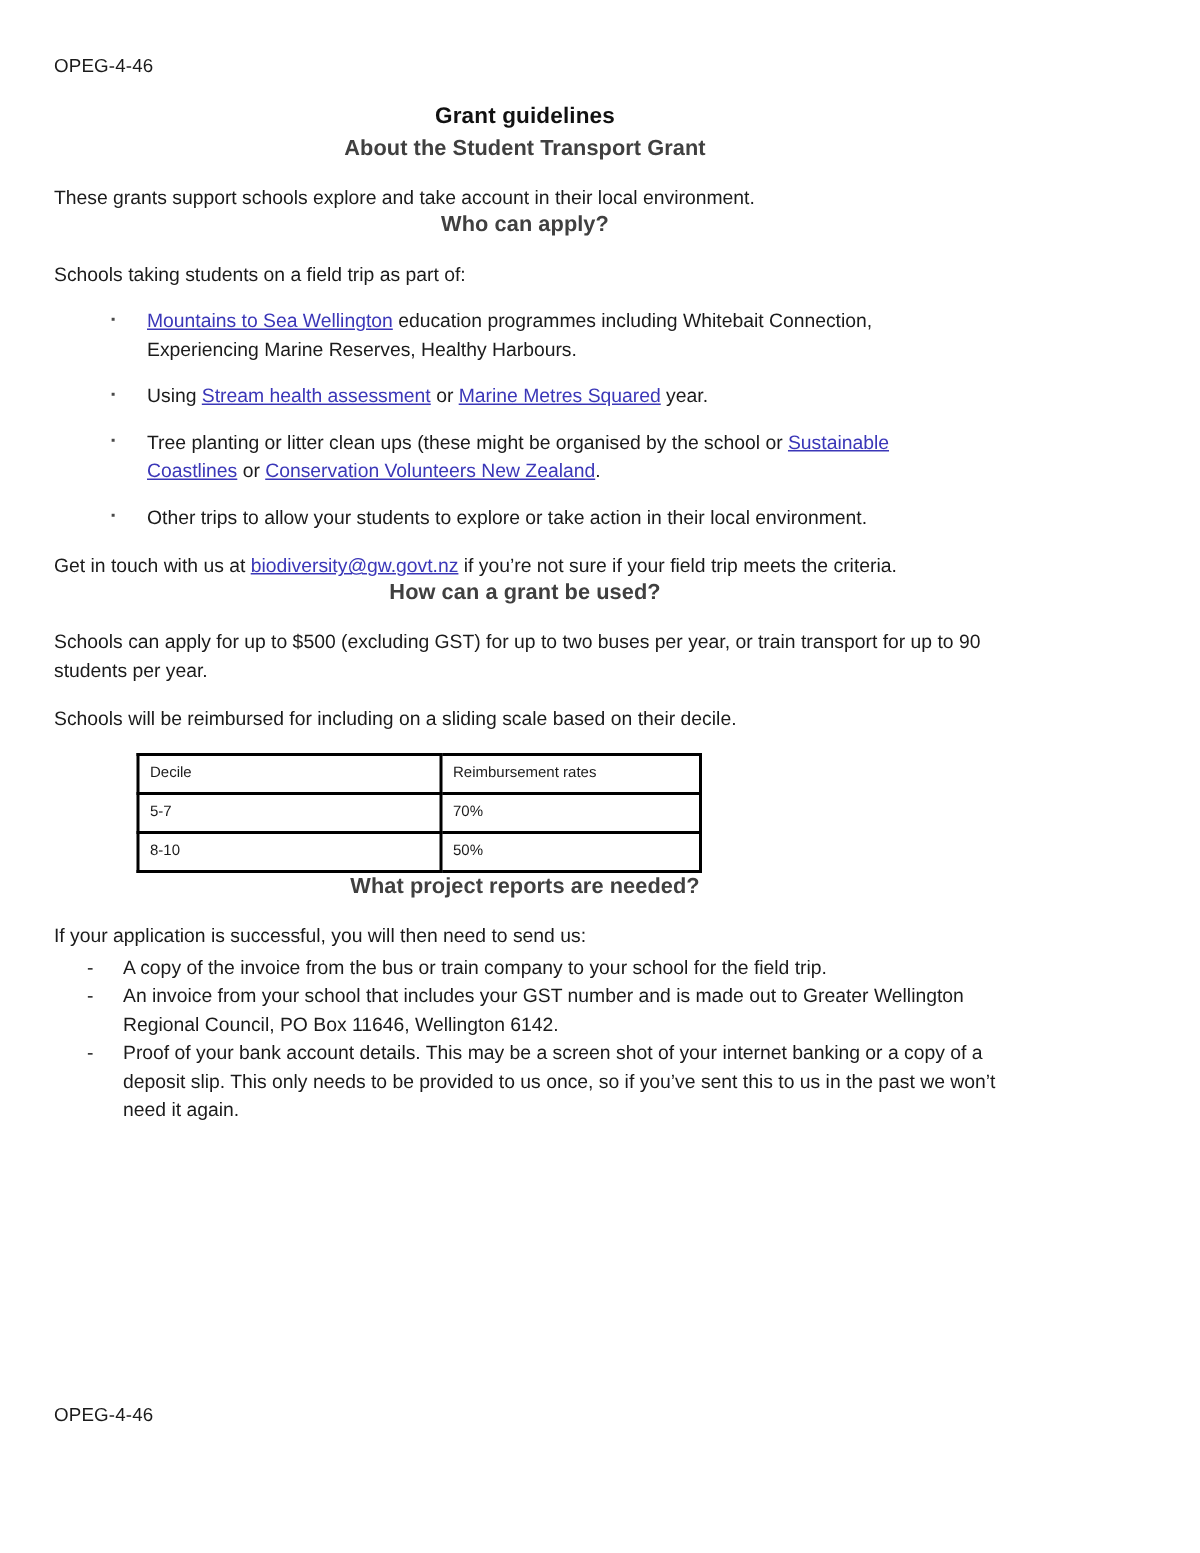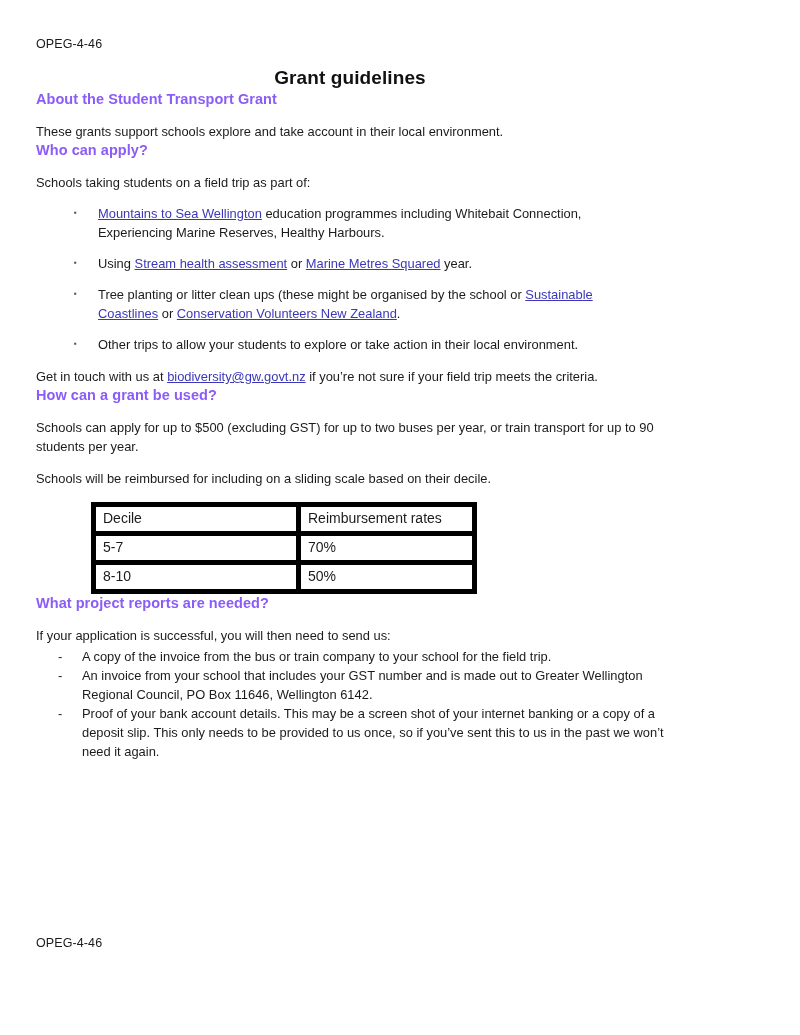--- a/index.html
+++ b/index.html
@@ -23,34 +23,35 @@
     padding: 36px 36px 0 36px;
   }
   .doc-code {
     font-size: 12.5px;
     line-height: 16px;
     color: #1b1b1b;
     letter-spacing: 0.1px;
   }
   .doc-title {
     text-align: center;
-    font-size: 19px;
+    font-size: 15px;
     font-weight: bold;
     line-height: 24px;
     color: #111111;
     margin-top: 14px;
     letter-spacing: 0.1px;
   }
   h2.section-heading {
     font-size: 14.5px;
     font-weight: bold;
-    color: #8b5cf6;
+    color: #404040;
     margin: 0;
     line-height: 19px;
     letter-spacing: 0.05px;
+    text-align: center;
   }
   .sec-about { margin-top: 40px; }
   .sec-who   { margin-top: 47px; }
   .sec-how   { margin-top: 46px; }
   .sec-reports { margin-top: 42px; }
 
   p.body-text {
     font-size: 12.9px;
     line-height: 19px;
     color: #1b1b1b;
@@ -110,22 +111,22 @@
     font-size: 12.9px;
   }
 
   table.rates-table {
     border-collapse: collapse;
     margin: 14px 0 0 55px;
     width: 345px;
     table-layout: fixed;
   }
   table.rates-table td {
-    border: 5px solid #000000;
-    font-size: 14px;
+    border: 2px solid #000000;
+    font-size: 10px;
     line-height: 17px;
     color: #1b1b1b;
     padding: 3px 7px 4px 7px;
     height: 16px;
     vertical-align: middle;
   }
   table.rates-table td.col-decile { width: 186px; }
   table.rates-table td.col-rate { width: 157px; }
 
   .footer-code {

